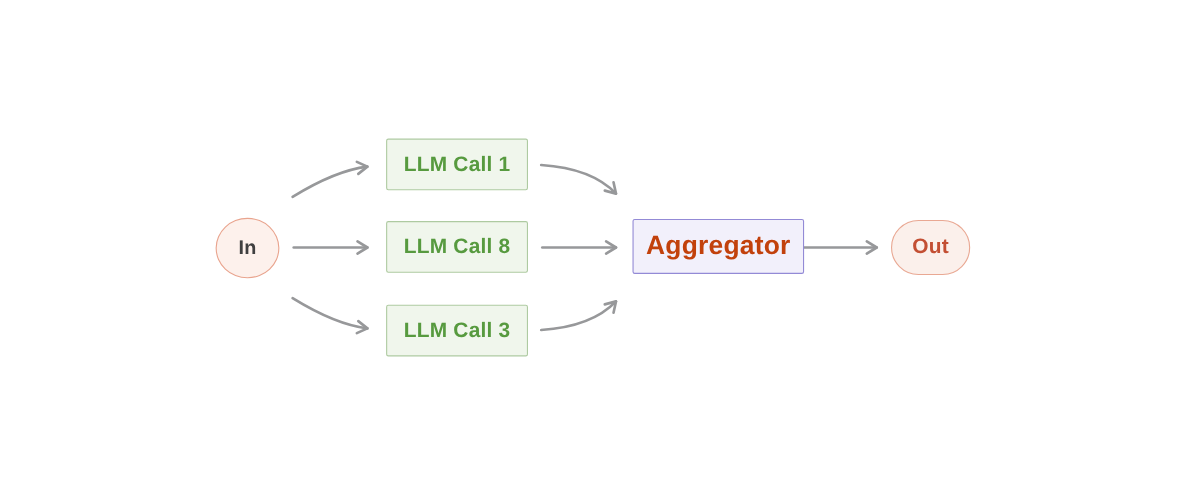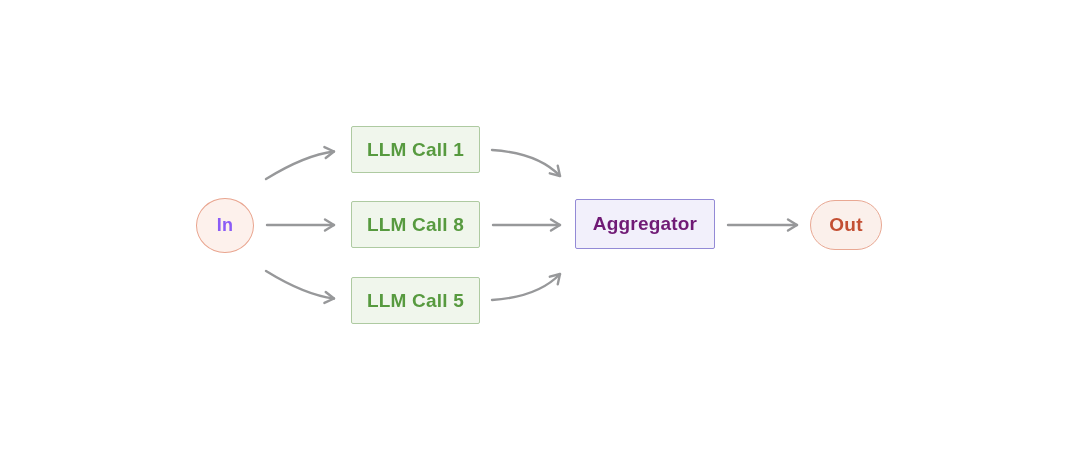--- a/index.html
+++ b/index.html
@@ -26,21 +26,21 @@
   }
   
   .node-in {
     left: 196px;
     top: 198px;
     width: 58px;
     height: 55px;
     border: 1.5px solid #e9a48e;
     border-radius: 50%;
     background: #fdf1ec;
-    color: #8b5cf6;
+    color: #404040;
     font-size: 18px;
   }
   
   .node-out {
     left: 810px;
     top: 200px;
     width: 72px;
     height: 50px;
     border: 1.5px solid #e9a893;
     border-radius: 25px;
@@ -60,27 +60,27 @@
     color: #579a3f;
     font-size: 19px;
   }
   .node-llm-1 { top: 126px; }
   .node-llm-2 { top: 201px; }
   .node-llm-3 { top: 277px; }
   
   .node-aggregator {
     left: 575px;
     top: 199px;
-    width: 140px;
+    width: 156px;
     height: 50px;
     border: 1.5px solid #938ad6;
     border-radius: 2px;
     background: #f2f0fb;
-    color: #701a75;
-    font-size: 19px;
+    color: #c2410c;
+    font-size: 24px;
   }
   .edges-layer {
     position: absolute;
     left: 0;
     top: 0;
     width: 1080px;
     height: 450px;
   }
   .edge {
     fill: none;
@@ -122,21 +122,21 @@
 
   <div class="node node-llm node-llm-1">
     <span>LLM Call 1</span>
   </div>
 
   <div class="node node-llm node-llm-2">
     <span>LLM Call 8</span>
   </div>
 
   <div class="node node-llm node-llm-3">
-    <span>LLM Call 5</span>
+    <span>LLM Call 3</span>
   </div>
 
   <div class="node node-aggregator">
     <span>Aggregator</span>
   </div>
 
   <div class="node node-out">
     <span>Out</span>
   </div>
 

